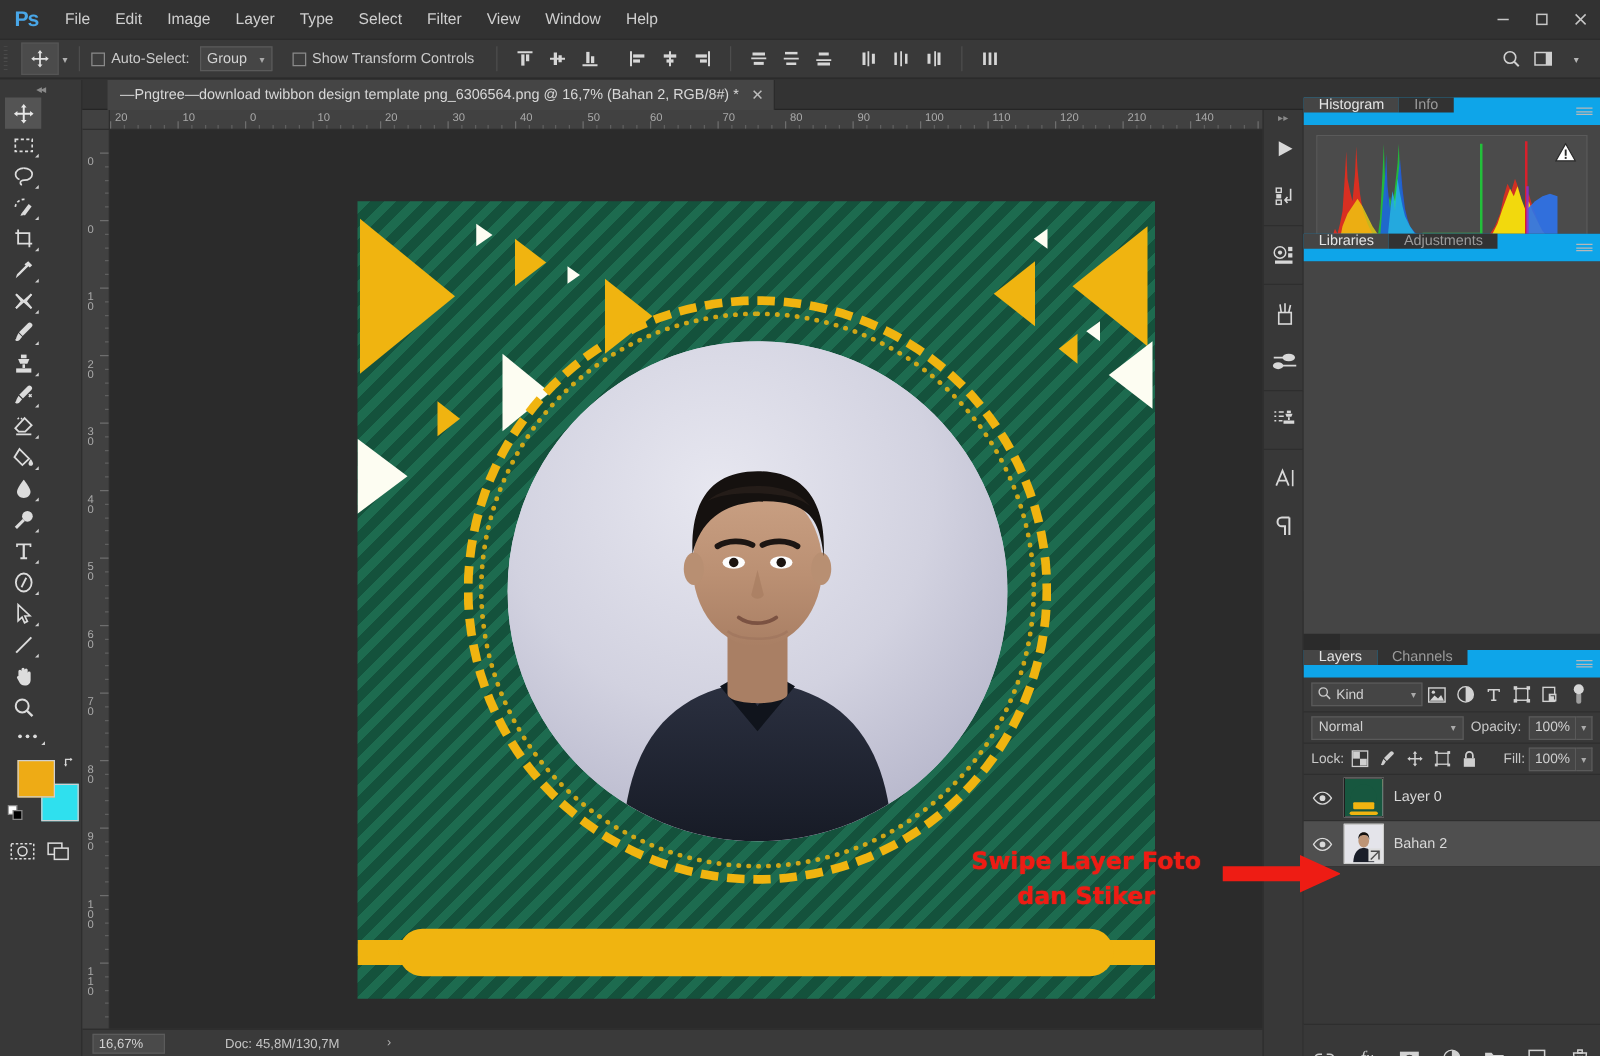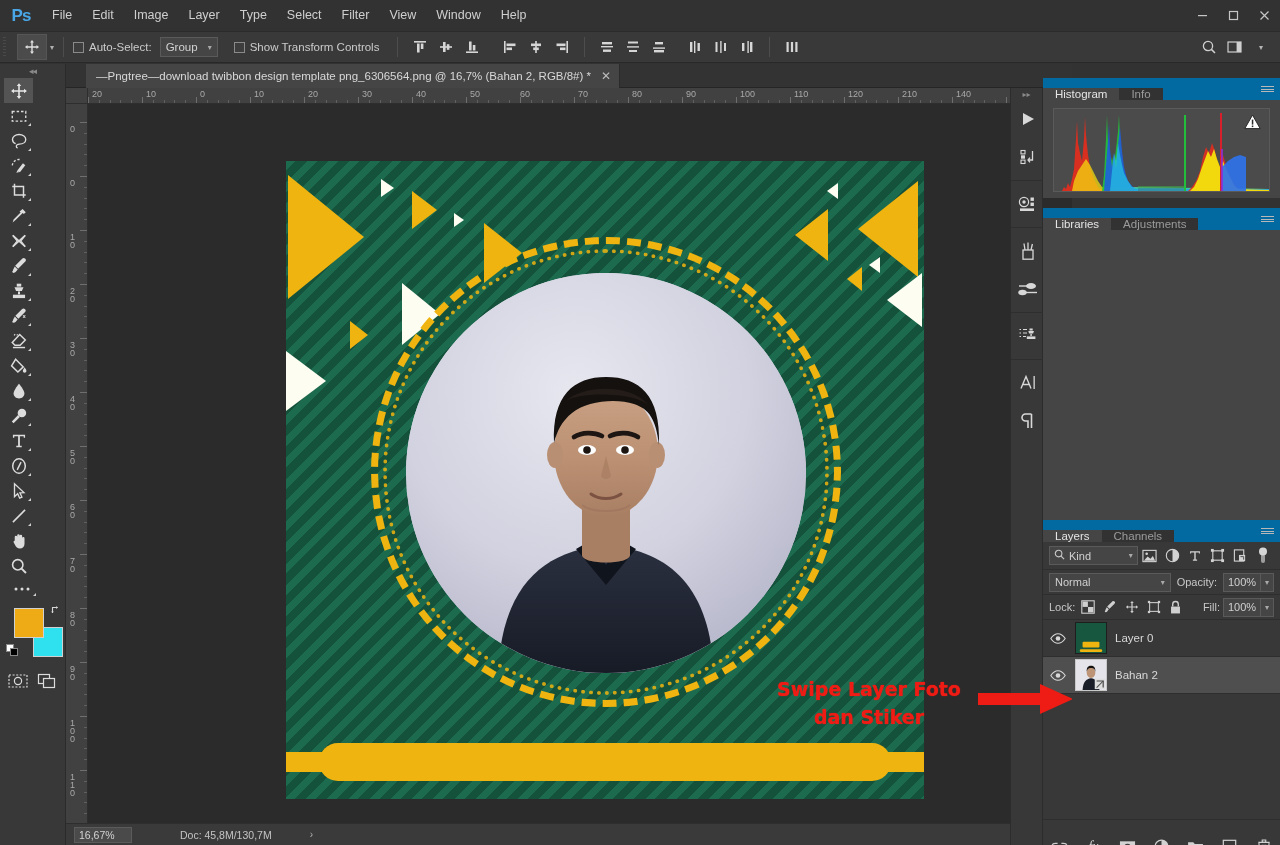--- a/index.html
+++ b/index.html
@@ -230,41 +230,41 @@
     background:#383838; border-left:1px solid #2c2c2c; border-right:1px solid #2c2c2c;
   }
   .ds-grip { height:12px; display:flex; align-items:center; justify-content:center;
     color:#8a8a8a; font-size:8px; }
   .ds-btn { width:33px; height:38px; display:flex; align-items:center; justify-content:center; }
   .ds-sep { width:33px; height:1px; background:#2e2e2e; margin:4px 0; }
 
   
   .rpanel { position:absolute; left:1043px; width:237px; background:#383838; }
   .panel-tabs {
-    height:22px; background:#0369a1; display:flex; align-items:flex-end; position:relative;
+    height:22px; background:#0ea5e9; display:flex; align-items:flex-start; position:relative;
   }
   .ptab {
     padding:0 12px; display:flex; align-items:center; font-size:11.5px; color:#9b9b9b;
     background:#323232;
   }
   .ptab.active { background:#454545; color:#e4e4e4; }
   .pmenu {
     position:absolute; right:6px; top:0; height:22px; display:flex; align-items:center;
   }
   .pmenu .ln { width:13px; height:1px; background:#b8b8b8; margin:1.5px 0; }
 
   
   .hist-panel { top:78px; height:120px; }
   .hist-body { height:98px; background:#454545; padding:8px 10px 6px 10px; }
   .hist-box { position:relative; width:100%; height:84px; background:#484848;
     border:1px solid #5a5a5a; overflow:hidden; }
   .hist-warn { position:absolute; right:8px; top:5px; z-index:5; }
 
   
-  .lib-panel { top:208px; height:286px; }
+  .lib-panel { top:187px; height:286px; }
   .lib-body { height:298px; background:#454545; }
 
   
   .lay-panel { top:520px; height:325px; }
   .lay-body { background:#383838; height:303px; }
   .lay-filter {
     height:28px; display:flex; align-items:center; padding:0 6px; gap:1px;
     border-bottom:1px solid #2e2e2e;
   }
   .kindsel {

